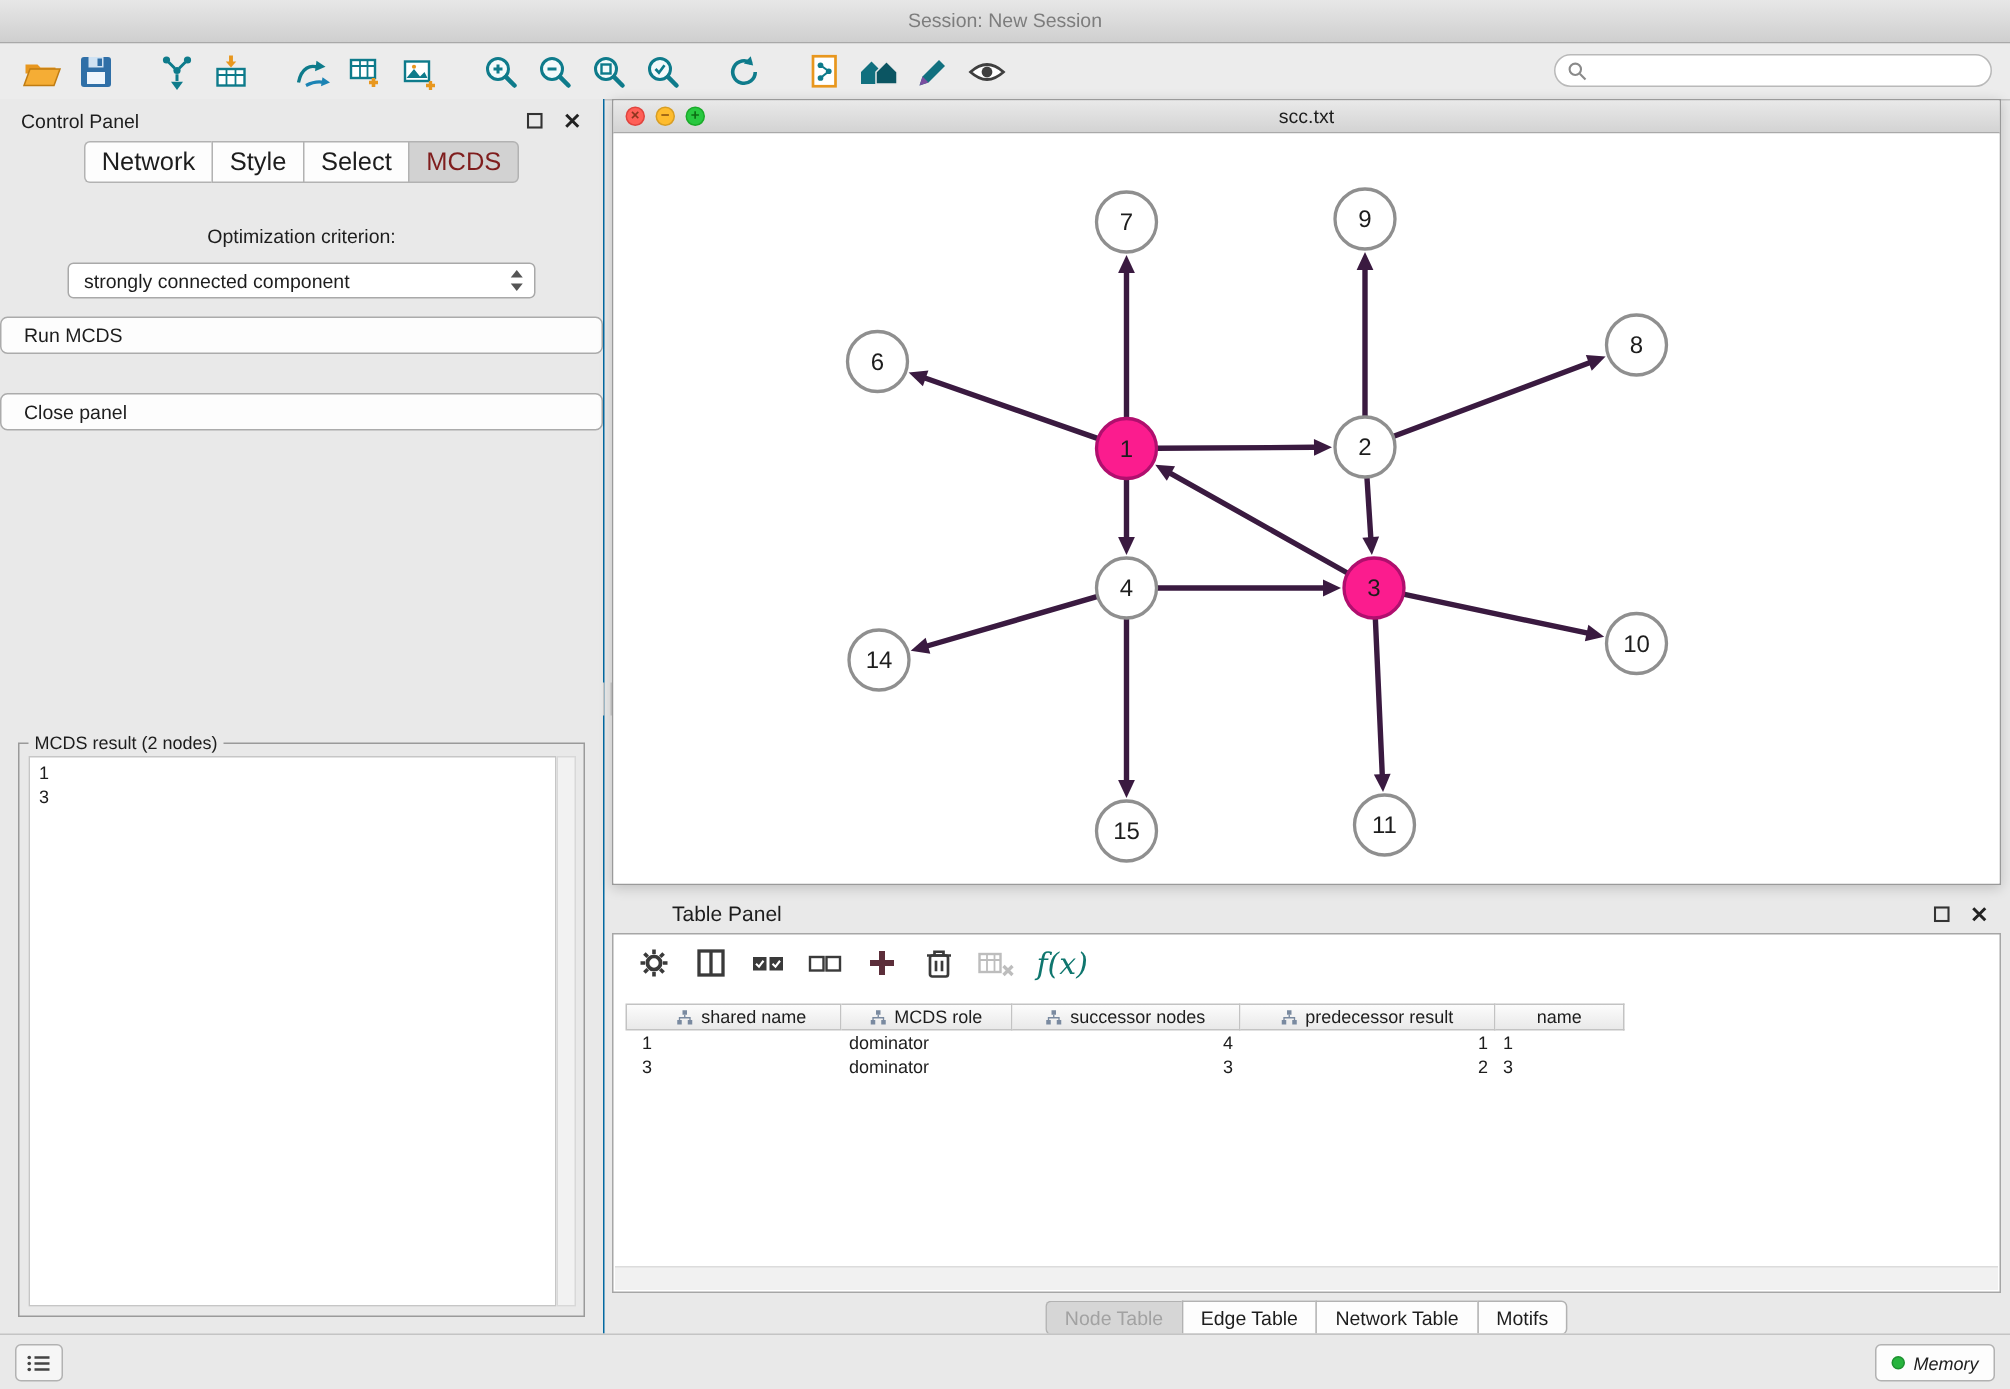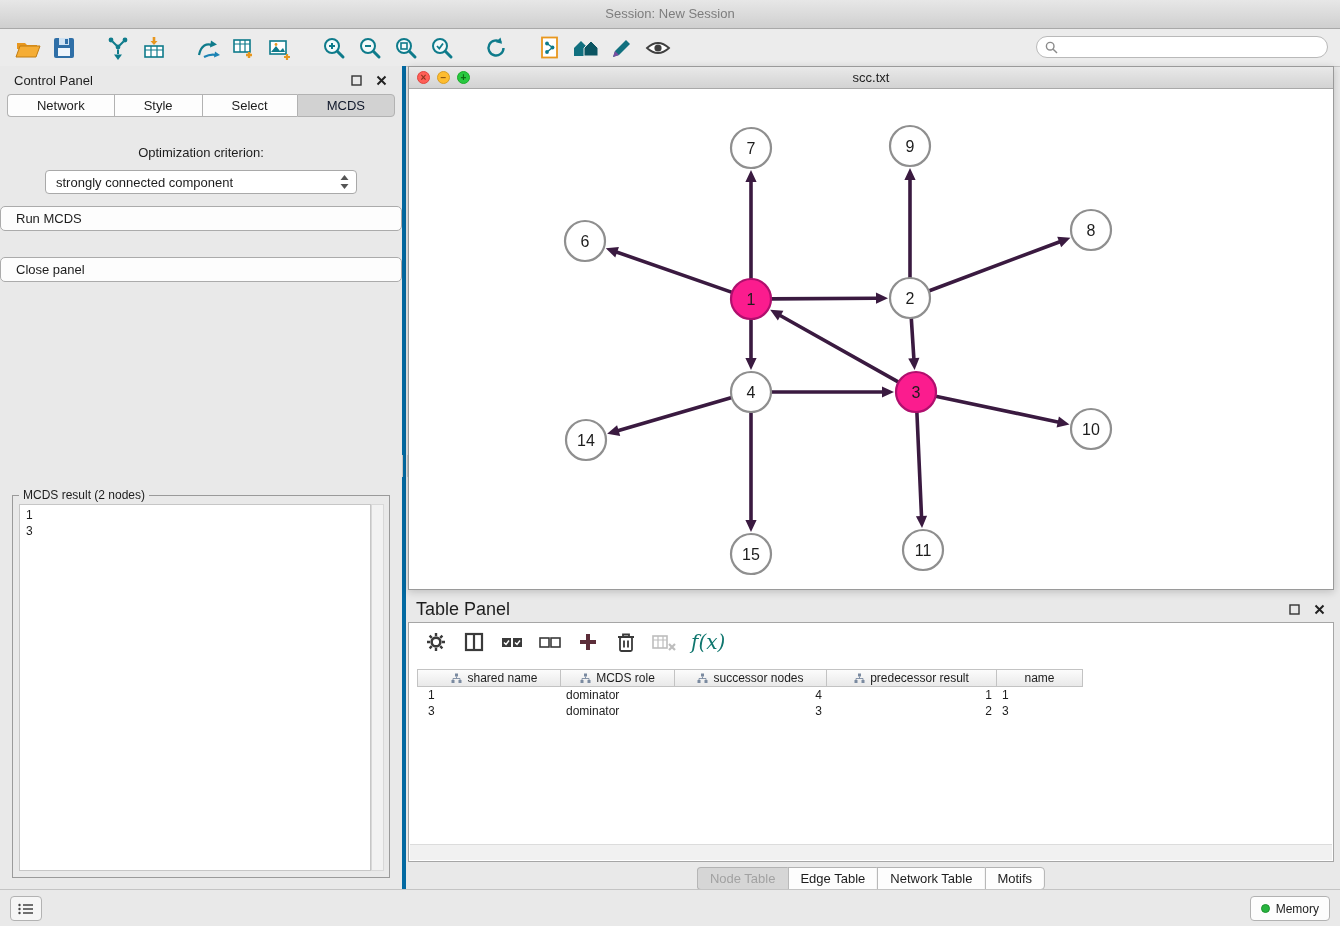--- a/index.html
+++ b/index.html
@@ -14,29 +14,29 @@
     text-align:center;line-height:28px;font-size:13px;color:#7d7d7d;}
   
   .toolbar{position:absolute;left:0;top:29px;right:0;height:37px;background:#ececec;
     border-bottom:1px solid #c2c2c2;display:flex;align-items:center;padding:0 10px;position:absolute;}
   .tb-icon{width:36px;height:32px;display:flex;align-items:center;justify-content:center;border-radius:4px;flex:0 0 auto;}
   .gap{margin-left:18px;}
   .search-field{position:absolute;right:12px;top:7px;width:292px;height:22px;background:#fff;
     border:1px solid #b9b9b9;border-radius:12px;display:flex;align-items:center;padding:0 8px;gap:6px;box-sizing:border-box;}
   .search-field input{border:none;outline:none;flex:1;font-size:12px;background:transparent;font-family:"Liberation Sans",sans-serif;}
   
-  .control-panel{position:absolute;left:0;top:66px;width:402px;bottom:36px;background:#e9e9e9;border-right:4px solid #0369a1;}
+  .control-panel{position:absolute;left:0;top:66px;width:402px;bottom:36px;background:#e9e9e9;border-right:1px solid #0369a1;}
   .cp-header{height:28px;display:flex;align-items:center;padding:0 14px;font-size:13px;}
   .win-btns{margin-left:auto;display:flex;gap:12px;align-items:center;}
   .win-btn{width:13px;height:13px;display:flex;align-items:center;justify-content:center;}
   .cp-tabs{display:flex;justify-content:center;}
-  .cp-tab{padding:3px 29px;font-size:13px;background:#fdfdfd;border:1px solid #b2b2b2;border-right:none;cursor:default;}
+  .cp-tab{padding:3px 11px;font-size:17px;background:#fdfdfd;border:1px solid #b2b2b2;border-right:none;cursor:default;}
   .cp-tab:first-child{border-radius:4px 0 0 4px;}
   .cp-tab:last-child{border-right:1px solid #b2b2b2;border-radius:0 4px 4px 0;}
-  .cp-tab.active{background:#d2d2d2;color:#0f172a;}
+  .cp-tab.active{background:#d2d2d2;color:#7f1d1d;}
   .cp-opt-label{text-align:center;font-size:13px;margin-top:28px;}
   .dropdown{margin:10px auto 0;width:312px;height:24px;background:#fff;border:1px solid #a9a9a9;border-radius:4px;
     display:flex;align-items:center;padding:0 6px 0 10px;font-size:13px;box-sizing:border-box;}
   .dropdown .dd-label{flex:1;}
   .btn-row{display:flex;justify-content:center;gap:26px;margin-top:12px;flex-direction:column;}
   .btn{height:23px;padding:0 15px;background:#fdfdfd;border:1px solid #ababab;border-radius:5px;font-size:13px;
     display:flex;align-items:center;cursor:default;}
   .groupbox{position:absolute;left:12px;right:12px;top:429px;bottom:12px;border:1px solid #9a9a9a;}
   .groupbox-title{position:absolute;top:-8px;left:6px;background:#e9e9e9;padding:0 4px;font-size:12px;}
   .result-area{position:absolute;left:6px;right:18px;top:8px;bottom:6px;background:#fff;border:1px solid #c6c6c6;
@@ -50,42 +50,42 @@
   .traffic{position:absolute;left:8px;top:4px;display:flex;gap:7px;}
   .light{width:13px;height:13px;border-radius:50%;box-sizing:border-box;display:flex;align-items:center;justify-content:center;
     font-size:10px;line-height:10px;color:rgba(80,30,0,0.65);font-weight:bold;}
   .light.red{background:#ff5f57;border:1px solid #e0443e;}
   .light.yellow{background:#febc2e;border:1px solid #d89e24;}
   .light.green{background:#28c840;border:1px solid #1aab29;color:rgba(0,70,0,0.7);}
   .canvas{position:absolute;left:0;top:22px;right:0;bottom:0;background:#fff;}
   .canvas svg{display:block;}
   
   .table-panel{position:absolute;left:408px;top:598px;width:926px;bottom:36px;}
-  .tp-header{height:22px;display:flex;align-items:center;padding:0 8px;font-size:18px;}
+  .tp-header{height:22px;display:flex;align-items:center;padding:0 8px;font-size:14px;margin-left:32px;}
   .tp-body{position:absolute;left:0;right:0;top:24px;bottom:28px;background:#fff;border:1px solid #a6a6a6;box-sizing:border-box;}
   .tp-toolbar{height:38px;display:flex;align-items:center;gap:8px;padding:0 12px;}
   .tp-tool{width:30px;height:28px;display:flex;align-items:center;justify-content:center;}
   .fx-label{font-family:"DejaVu Serif",serif;font-style:italic;font-size:20px;color:#0f766e;padding-left:4px;}
   .grid{margin:8px 0 0 8px;}
   .grid-header{display:flex;}
   .gh-cell{height:18px;border:1px solid #c3c3c3;border-left:none;background:linear-gradient(#fcfcfc,#e9e9e9);
     display:flex;align-items:center;justify-content:center;gap:5px;font-size:12px;box-sizing:border-box;}
   .gh-cell:first-child{border-left:1px solid #c3c3c3;}
   .grid-row{display:flex;height:16px;align-items:center;font-size:12px;}
   .cell{box-sizing:border-box;padding:0 5px;white-space:nowrap;overflow:hidden;}
   .cell.num{text-align:right;}
   .c0{width:144px;padding-left:11px;} .c1{width:114px;} .c2{width:152px;} .c3{width:170px;} .c4{width:86px;}
   .h-scroll{position:absolute;left:1px;right:1px;bottom:1px;height:15px;background:#f1f1f1;border-top:1px solid #dcdcdc;}
   .bottom-tabs{position:absolute;bottom:0;left:50%;transform:translateX(-50%);display:flex;}
   .btab{padding:3px 12px;font-size:13px;background:#fdfdfd;border:1px solid #b2b2b2;border-right:none;white-space:nowrap;}
   .btab:first-child{border-radius:4px 0 0 4px;}
   .btab:last-child{border-right:1px solid #b2b2b2;border-radius:0 4px 4px 0;}
   .btab.active{background:#d6d6d6;color:#a2a2a2;}
   
-  .statusbar{position:absolute;left:0;right:0;bottom:0;height:36px;background:#e9e9e9;border-top:1px solid #c4c4c4;}
+  .statusbar{position:absolute;left:0;right:0;bottom:0;height:36px;background:#e9e9e9;border-top:1px solid #c4c4c4;font-style:italic;}
   .list-btn{position:absolute;left:10px;top:6px;width:30px;height:23px;border:1px solid #b2b2b2;border-radius:4px;
     background:#f6f6f6;display:flex;align-items:center;justify-content:center;}
   .memory-btn{position:absolute;right:10px;top:6px;height:23px;border:1px solid #b2b2b2;border-radius:4px;background:#fdfdfd;
     display:flex;align-items:center;gap:6px;padding:0 10px;font-size:12px;}
   .green-dot{width:9px;height:9px;border-radius:50%;background:#27b43e;border:1px solid #1d9230;box-sizing:border-box;}
   .grip{position:absolute;width:4px;height:22px;left:402px;top:455px;border-left:1px solid #c9c9c9;border-right:1px solid #c9c9c9;}
 </style>
 </head>
 <body>
 

